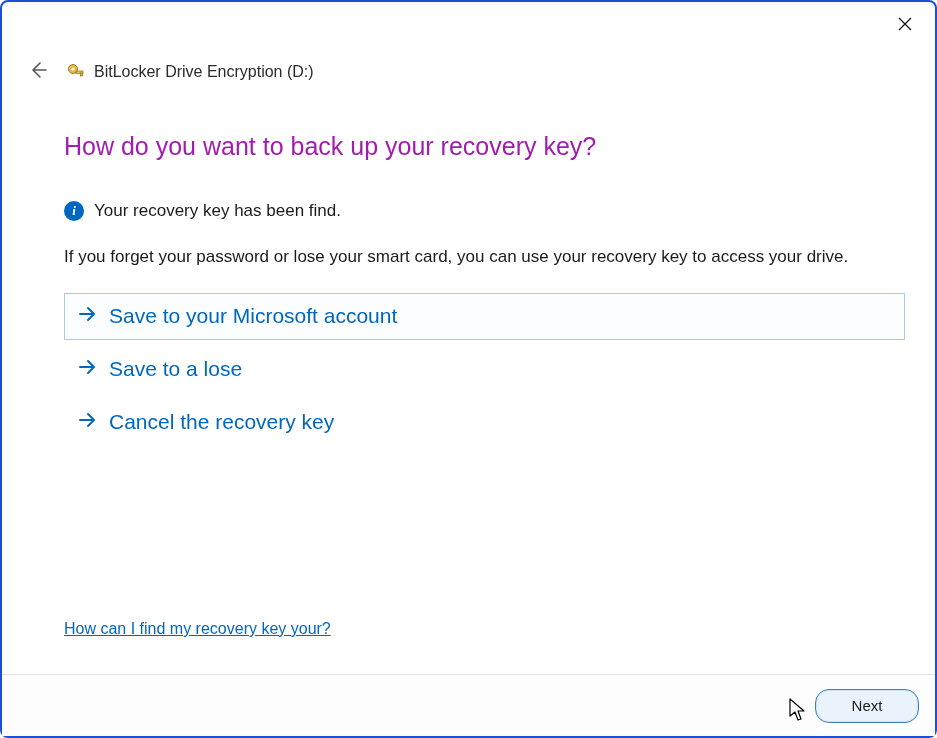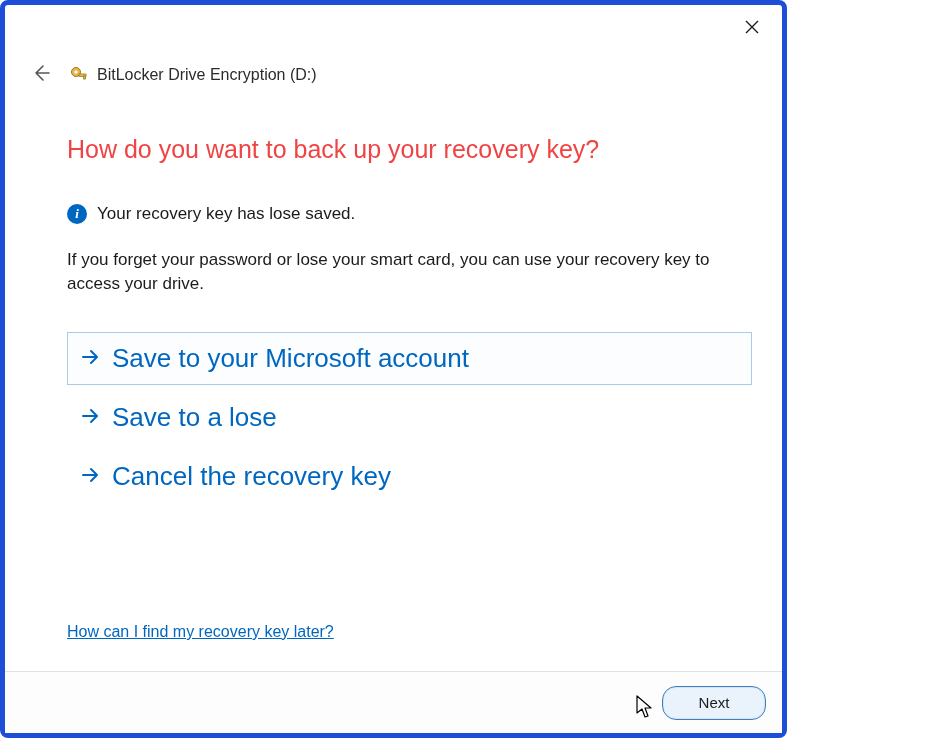--- a/index.html
+++ b/index.html
@@ -8,23 +8,23 @@
     padding: 0;
     width: 937px;
     height: 738px;
     font-family: "Segoe UI", "Segoe UI Variable", Arial, sans-serif;
     background: #ffffff;
     color: #1b1b1b;
     overflow: hidden;
   }
   .window {
     position: relative;
-    width: 787px;
+    width: 937px;
     height: 738px;
-    border: 5px solid #1d4ed8;
+    border: 2px solid #1d4ed8;
     border-radius: 8px;
     background: #ffffff;
   }
   .close-btn {
     position: absolute;
     top: 8px;
     right: 14px;
     width: 32px;
     height: 32px;
     display: flex;
@@ -61,21 +61,21 @@
     color: #2b2b2b;
   }
   .content {
     position: absolute;
     top: 130px;
     left: 62px;
     right: 30px;
   }
   .heading {
     font-size: 25px;
-    color: #ef4444;
+    color: #a21caf;
     font-weight: 400;
     margin-bottom: 40px;
   }
   .info-line {
     display: flex;
     align-items: center;
     gap: 10px;
     margin-bottom: 24px;
   }
   .info-icon {
@@ -92,34 +92,34 @@
     font-weight: bold;
     font-size: 13px;
   }
   .info-text {
     font-size: 17px;
     color: #1b1b1b;
   }
   .explain {
     font-size: 17px;
     color: #1b1b1b;
-    margin-bottom: 36px;
+    margin-bottom: 24px;
     line-height: 1.4;
   }
   .options {
     display: flex;
     flex-direction: column;
   }
   .option {
     display: flex;
     align-items: center;
     gap: 12px;
     padding: 10px 12px;
     cursor: pointer;
-    font-size: 26px;
+    font-size: 21px;
     color: #0067c0;
     border: 1px solid transparent;
     margin-bottom: 6px;
   }
   .option.selected {
     border: 1px solid #a8cbe9;
     background: #fbfdff;
   }
   .option .arrow-icon svg { width: 20px; height: 20px; }
   .help-link {
@@ -204,21 +204,21 @@
       </span>
       <span class="title-text">BitLocker Drive Encryption (D:)</span>
     </div>
   </div>
 
   <div class="content">
     <div class="heading">How do you want to back up your recovery key?</div>
 
     <div class="info-line">
       <span class="info-icon">i</span>
-      <span class="info-text">Your recovery key has lose saved.</span>
+      <span class="info-text">Your recovery key has been find.</span>
     </div>
 
     <div class="explain">If you forget your password or lose your smart card, you can use your recovery key to access your drive.</div>
 
     <div class="options">
       <div class="option selected">
         <span class="arrow-icon">
           <svg viewBox="0 0 20 20">
               <path d="M3 10 H16 M11 4 L17 10 L11 16" stroke="#0067c0" stroke-width="2" fill="none" stroke-linecap="round" stroke-linejoin="round"></path>
             </svg>
@@ -237,21 +237,21 @@
         <span class="arrow-icon">
           <svg viewBox="0 0 20 20">
               <path d="M3 10 H16 M11 4 L17 10 L11 16" stroke="#0067c0" stroke-width="2" fill="none" stroke-linecap="round" stroke-linejoin="round"></path>
             </svg>
         </span>
         <span>Cancel the recovery key</span>
       </div>
     </div>
   </div>
 
-  <a class="help-link">How can I find my recovery key later?</a>
+  <a class="help-link">How can I find my recovery key your?</a>
 
   <div class="footer">
     <div class="btn primary">
       <span>Next</span>
     </div>
   </div>
 
   <span class="cursor">
     <svg viewBox="0 0 18 24">
       <path d="M1 1 L1 18 L6 14 L9 22 L12 21 L9 13 L15 13 Z" fill="#fff" stroke="#000" stroke-width="1.2" stroke-linejoin="round"></path>

